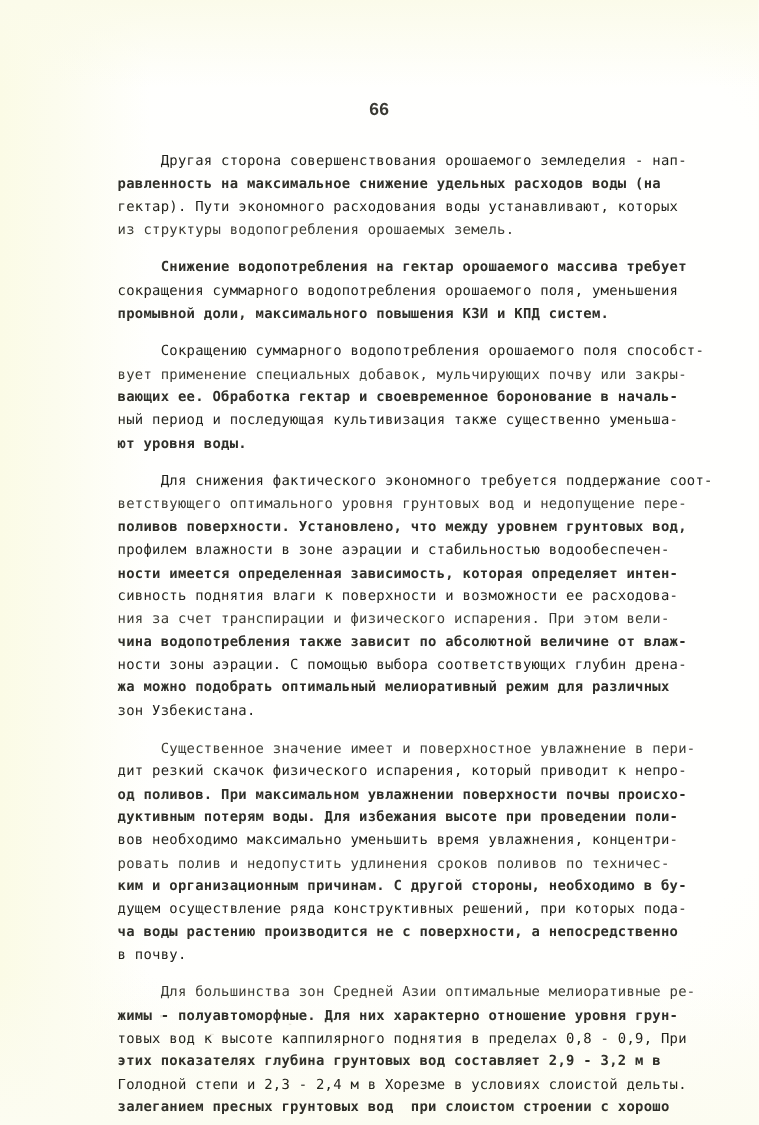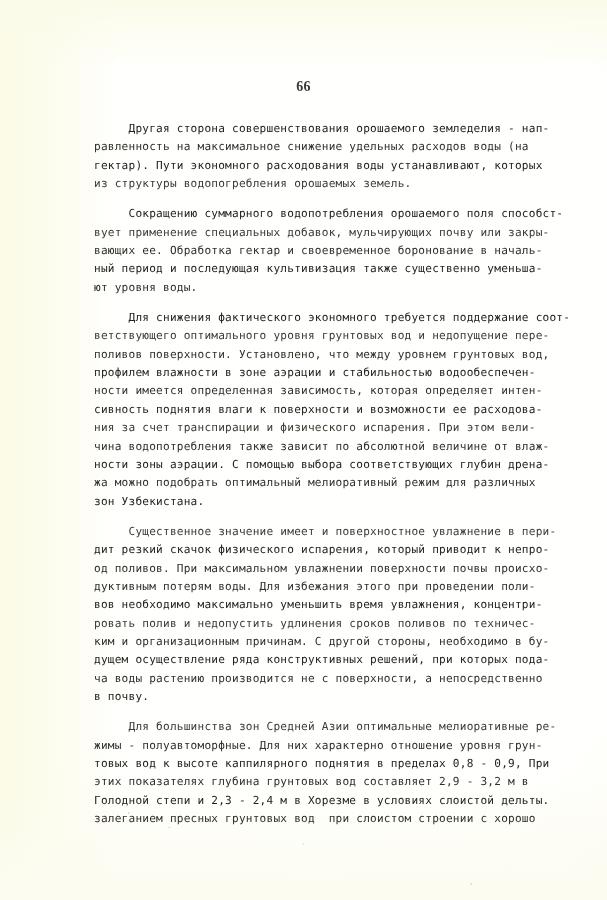--- a/index.html
+++ b/index.html
@@ -53,21 +53,21 @@
     opacity: .5;
   }
 
   
   .page-number {
     position: absolute;
     left: 0;
     top: 79px;
     width: 607px;
     text-align: center;
-    font-family: Liberation Serif, serif;
+    font-family: Liberation Sans, sans-serif;
     font-weight: bold;
     font-size: 14px;
     letter-spacing: 0.3px;
     color: #3a3a34;
     filter: blur(.25px);
   }
 
   
   .text-body {
     position: absolute;
@@ -88,21 +88,21 @@
     white-space: pre;
     font-family: "DejaVu Sans Mono", "Liberation Mono", monospace;
     font-size: 11.1px;
     letter-spacing: 0.02em;
     color: #2c2c26;
     filter: blur(.22px);
     text-rendering: geometricPrecision;
   }
   
   .ink-strong { color: #23231d; }
-  .ink-mid    { color: #30302a; }
+  .ink-mid    { color: #30302a; font-weight: bold; }
   .ink-light  { color: #3b3b33; filter: blur(.3px); }
 </style>
 </head>
 <body>
 
 <div class="scan-page">
 
   <div class="scan-tint-left"></div>
   <div class="scan-tint-top"></div>
   <div class="scan-tint-bottom"></div>
@@ -117,20 +117,25 @@
 
   <div class="text-body">
 
   <div class="para">
         <span class="typed-line ink-strong">     Другая сторона совершенствования орошаемого земледелия - нап-</span>
         <span class="typed-line ink-mid">равленность на максимальное снижение удельных расходов воды (на</span>
         <span class="typed-line ink-strong">гектар). Пути экономного расходования воды устанавливают, которых</span>
         <span class="typed-line ink-light">из структуры водопогребления орошаемых земель.</span>
       </div>
       <div class="para">
+        <span class="typed-line ink-mid">     Снижение водопотребления на гектар орошаемого массива требует</span>
+        <span class="typed-line ink-strong">сокращения суммарного водопотребления орошаемого поля, уменьшения</span>
+        <span class="typed-line ink-mid">промывной доли, максимального повышения КЗИ и КПД систем.</span>
+      </div>
+      <div class="para">
         <span class="typed-line ink-strong">     Сокращению суммарного водопотребления орошаемого поля способст-</span>
         <span class="typed-line ink-light">вует применение специальных добавок, мульчирующих почву или закры-</span>
         <span class="typed-line ink-mid">вающих ее. Обработка гектар и своевременное боронование в началь-</span>
         <span class="typed-line ink-strong">ный период и последующая культивизация также существенно уменьша-</span>
         <span class="typed-line ink-mid">ют уровня воды.</span>
       </div>
       <div class="para">
         <span class="typed-line ink-strong">     Для снижения фактического экономного требуется поддержание соот-</span>
         <span class="typed-line ink-light">ветствующего оптимального уровня грунтовых вод и недопущение пере-</span>
         <span class="typed-line ink-mid">поливов поверхности. Установлено, что между уровнем грунтовых вод,</span>
@@ -140,21 +145,21 @@
         <span class="typed-line ink-light">ния за счет транспирации и физического испарения. При этом вели-</span>
         <span class="typed-line ink-mid">чина водопотребления также зависит по абсолютной величине от влаж-</span>
         <span class="typed-line ink-strong">ности зоны аэрации. С помощью выбора соответствующих глубин дрена-</span>
         <span class="typed-line ink-mid">жа можно подобрать оптимальный мелиоративный режим для различных</span>
         <span class="typed-line ink-strong">зон Узбекистана.</span>
       </div>
       <div class="para">
         <span class="typed-line ink-light">     Существенное значение имеет и поверхностное увлажнение в пери-</span>
         <span class="typed-line ink-strong">дит резкий скачок физического испарения, который приводит к непро-</span>
         <span class="typed-line ink-mid">од поливов. При максимальном увлажнении поверхности почвы происхо-</span>
-        <span class="typed-line ink-mid">дуктивным потерям воды. Для избежания этого при проведении поли-</span>
+        <span class="typed-line ink-mid">дуктивным потерям воды. Для избежания высоте при проведении поли-</span>
         <span class="typed-line ink-strong">вов необходимо максимально уменьшить время увлажнения, концентри-</span>
         <span class="typed-line ink-light">ровать полив и недопустить удлинения сроков поливов по техничес-</span>
         <span class="typed-line ink-mid">ким и организационным причинам. С другой стороны, необходимо в бу-</span>
         <span class="typed-line ink-strong">дущем осуществление ряда конструктивных решений, при которых пода-</span>
         <span class="typed-line ink-mid">ча воды растению производится не с поверхности, а непосредственно</span>
         <span class="typed-line ink-strong">в почву.</span>
       </div>
       <div class="para">
         <span class="typed-line ink-light">     Для большинства зон Средней Азии оптимальные мелиоративные ре-</span>
         <span class="typed-line ink-mid">жимы - полуавтоморфные. Для них характерно отношение уровня грун-</span>

